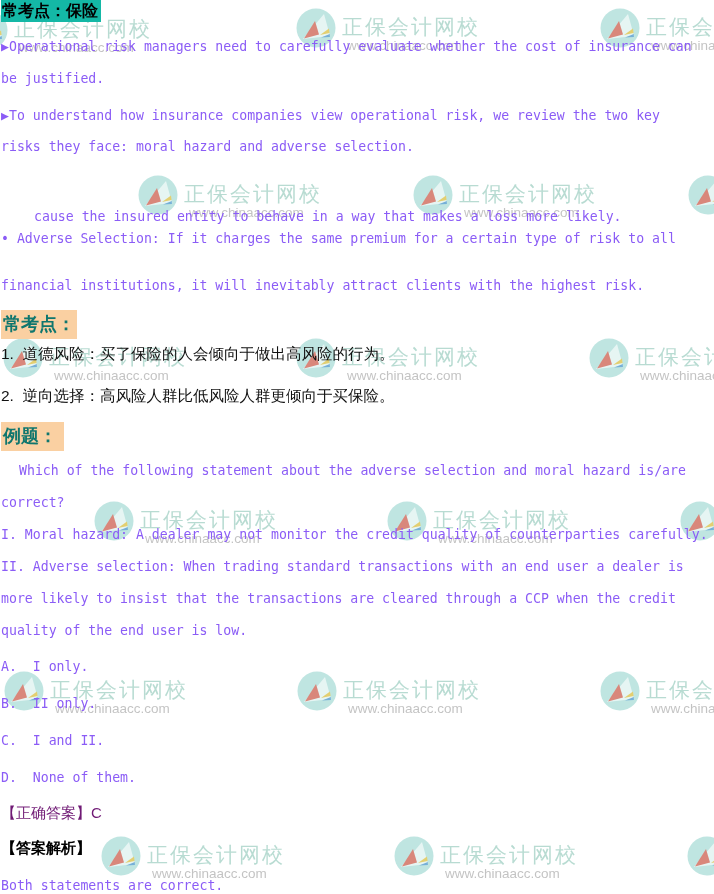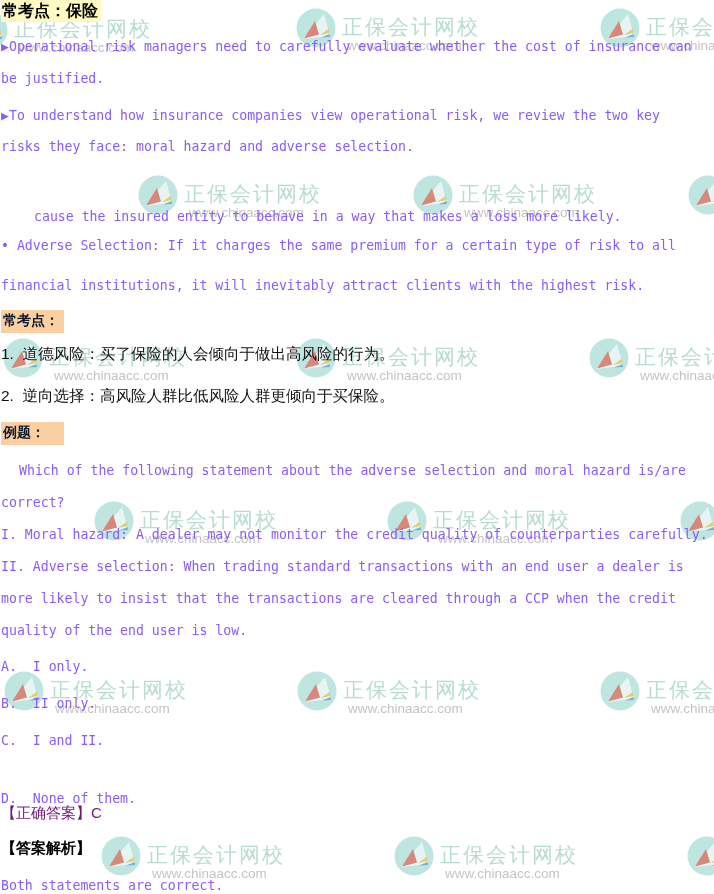--- a/index.html
+++ b/index.html
@@ -11,21 +11,21 @@
     font-family:"Liberation Sans",sans-serif;
   }
   #wm-layer{position:absolute;inset:0;z-index:0;}
   #content-layer{position:absolute;inset:0;z-index:1;}
   .wm{position:absolute;width:190px;height:48px;}
   .line{position:absolute;left:1px;white-space:pre;color:#141414;}
   .t-en{font-family:"DejaVu Sans Mono","Liberation Mono",monospace;font-size:13.2px;line-height:1.25;color:#8b5cf6;}
   .t-cn{font-size:15.5px;line-height:1.25;color:#111111;}
   .t-h1{font-size:16px;font-weight:bold;color:#000000;}
   .t-h1 .hl{padding:2px 3px 3px 1px;}
-  .t-h2{font-size:14px;font-weight:bold;color:#0f172a;}
+  .t-h2{font-size:18px;font-weight:bold;color:#0f766e;}
   .t-h2 .hl{display:inline-block;min-width:59px;padding:2px 2px 3px 2px;}
   .t-h3{font-size:15px;font-weight:bold;color:#000000;}
   .t-answer{font-size:15px;}
   .wm-brand{letter-spacing:2px;}
 </style>
 </head>
 <body>
 
 <div id="page">
   <div id="wm-layer">
@@ -311,39 +311,39 @@
           <path class="c-yellow" d="M24 29 L33 22.5 L33.6 27 Z" fill="#f9c32e"></path>
           <path class="c-blue" d="M25 31.5 L33.8 28 L33.9 31 Z" fill="#4a90d2"></path>
         </g>
       </g>
       <text class="wm-brand c-brand" x="46" y="28" font-size="21" opacity="0.55" fill="#7fbfae">正保会计网校</text>
       <text class="c-url" x="51" y="44" font-size="13.5" opacity="0.8" fill="#b5b5b5">www.chinaacc.com</text>
     </svg>
   </div>
 </div>
   <div id="content-layer">
-      <div class="line t-h1" style="top: 1px;"><span class="hl" style="background: #fef9c3;">常考点：保险</span></div>
+      <div class="line t-h1" style="top: 1px;"><span class="hl" style="background: #14b8a6;">常考点：保险</span></div>
       <div class="line t-en" style="top: 39px;">▶Operational risk managers need to carefully evaluate whether the cost of insurance can</div>
       <div class="line t-en" style="top: 71px;">be justified.</div>
       <div class="line t-en" style="top: 108px;">▶To understand how insurance companies view operational risk, we review the two key</div>
       <div class="line t-en" style="top: 139px;">risks they face: moral hazard and adverse selection.</div>
       <div class="line t-en" style="top: 209px; padding-left: 33px;">cause the insured entity to behave in a way that makes a loss more likely.</div>
-      <div class="line t-en" style="top: 238px; text-align: right;">• Adverse Selection: If it charges the same premium for a certain type of risk to all</div>
+      <div class="line t-en" style="top: 231px; text-align: right;">• Adverse Selection: If it charges the same premium for a certain type of risk to all</div>
       <div class="line t-en" style="top: 278px;">financial institutions, it will inevitably attract clients with the highest risk.</div>
       <div class="line t-h2" style="top: 310px;"><span class="hl" style="background: rgb(250, 208, 162);">常考点：</span></div>
       <div class="line t-cn" style="top: 344px;">1.  道德风险：买了保险的人会倾向于做出高风险的行为。</div>
       <div class="line t-cn" style="top: 386px;">2.  逆向选择：高风险人群比低风险人群更倾向于买保险。</div>
       <div class="line t-h2" style="top: 422px;"><span class="hl" style="background: rgb(250, 208, 162); font-family: Liberation Serif, serif;">例题：</span></div>
       <div class="line t-en" style="top: 463px; padding-left: 18px;">Which of the following statement about the adverse selection and moral hazard is/are</div>
       <div class="line t-en" style="top: 495px;">correct?</div>
       <div class="line t-en" style="top: 559px;">II. Adverse selection: When trading standard transactions with an end user a dealer is</div>
       <div class="line t-en" style="top: 527px;">I. Moral hazard: A dealer may not monitor the credit quality of counterparties carefully.</div>
       <div class="line t-en" style="top: 591px;">more likely to insist that the transactions are cleared through a CCP when the credit</div>
       <div class="line t-en" style="top: 623px;">quality of the end user is low.</div>
       <div class="line t-en" style="top: 659px;">A.  I only.</div>
       <div class="line t-en" style="top: 696px;">B.  II only.</div>
       <div class="line t-en" style="top: 733px;">C.  I and II.</div>
-      <div class="line t-en" style="top: 791px;">D.  None of them.</div>
+      <div class="line t-en" style="top: 770px;">D.  None of them.</div>
       <div class="line t-answer" style="top: 804px; color: #701a75;">【正确答案】C</div>
       <div class="line t-h3" style="top: 839px;">【答案解析】</div>
       <div class="line t-en" style="top: 878px;">Both statements are correct.</div>
     </div>
 </div>
 
 </body></html>

